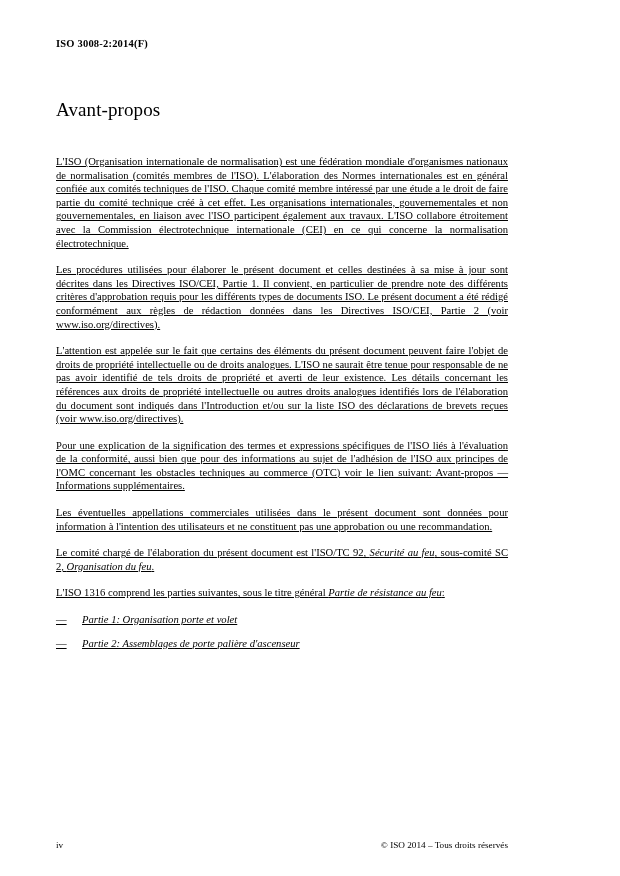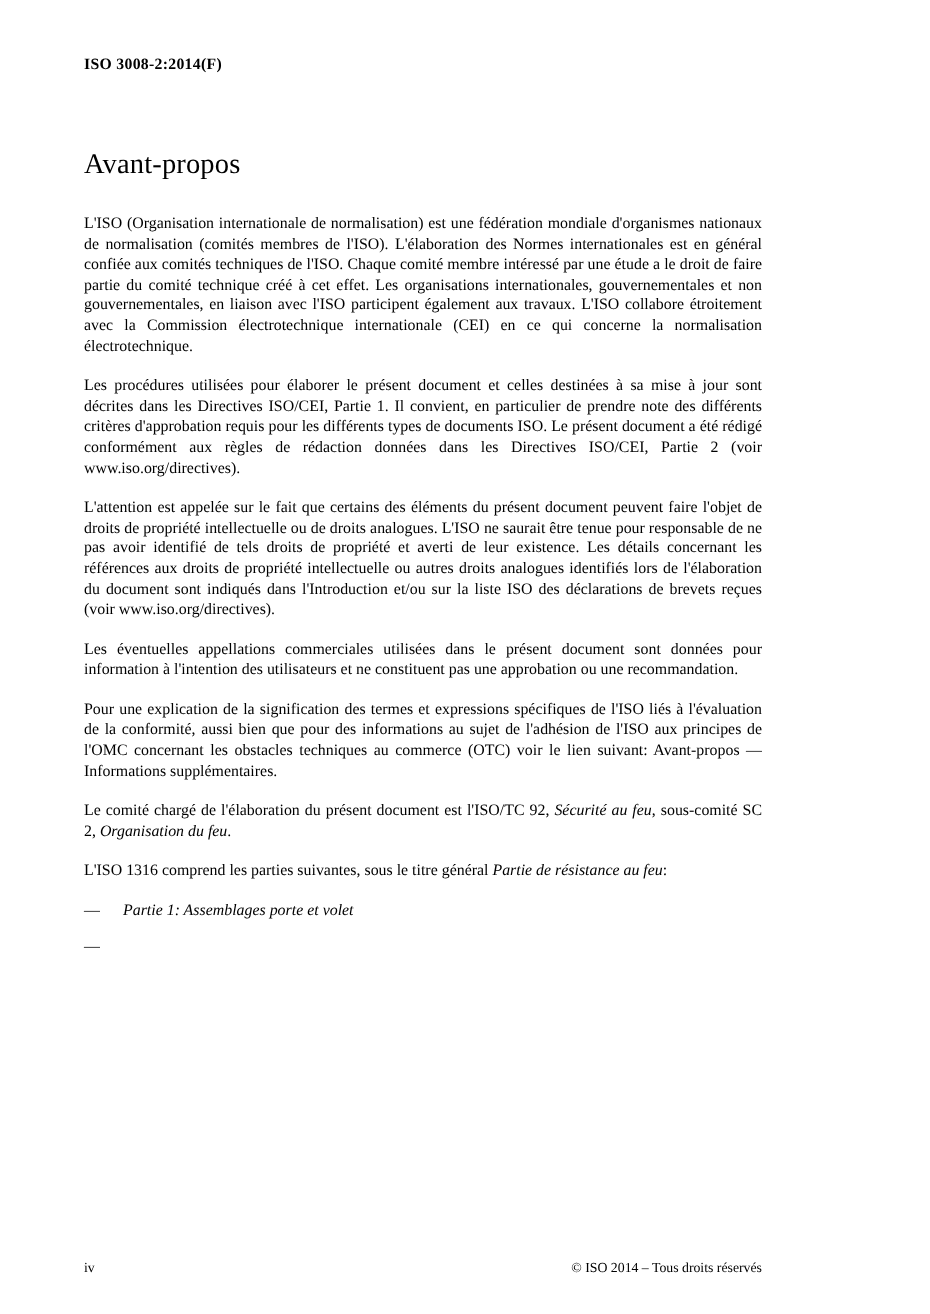--- a/index.html
+++ b/index.html
@@ -30,21 +30,22 @@
   }
   .title {
     font-family: "Liberation Serif", serif;
     font-weight: normal;
     font-size: 19px;
     margin-top: 50px;
     margin-bottom: 0;
     letter-spacing: 0.1px;
   }
   .body-block {
-    margin-top: 22px;
+    margin-top: 34px;
+    text-decoration: underline;
   }
   p.para {
     font-size: 10.6px;
     line-height: 13.6px;
     text-align: justify;
     margin: 0 0 13px 0;
     hyphens: none;
   }
   .list {
     margin: 0;
@@ -89,34 +90,35 @@
 
   <div class="header-id">ISO 3008-2:2014(F)</div>
 
   <h1 class="title">Avant-propos</h1>
 
   <div class="body-block">
 
     <p class="para">L'ISO (Organisation internationale de normalisation) est une fédération mondiale d'organismes nationaux de normalisation (comités membres de l'ISO). L'élaboration des Normes internationales est en général confiée aux comités techniques de l'ISO. Chaque comité membre intéressé par une étude a le droit de faire partie du comité technique créé à cet effet. Les organisations internationales, gouvernementales et non gouvernementales, en liaison avec l'ISO participent également aux travaux. L'ISO collabore étroitement avec la Commission électrotechnique internationale (CEI) en ce qui concerne la normalisation électrotechnique.</p>
     <p class="para">Les procédures utilisées pour élaborer le présent document et celles destinées à sa mise à jour sont décrites dans les Directives ISO/CEI, Partie 1. Il convient, en particulier de prendre note des différents critères d'approbation requis pour les différents types de documents ISO. Le présent document a été rédigé conformément aux règles de rédaction données dans les Directives ISO/CEI, Partie 2 (voir www.iso.org/directives).</p>
     <p class="para">L'attention est appelée sur le fait que certains des éléments du présent document peuvent faire l'objet de droits de propriété intellectuelle ou de droits analogues. L'ISO ne saurait être tenue pour responsable de ne pas avoir identifié de tels droits de propriété et averti de leur existence. Les détails concernant les références aux droits de propriété intellectuelle ou autres droits analogues identifiés lors de l'élaboration du document sont indiqués dans l'Introduction et/ou sur la liste ISO des déclarations de brevets reçues (voir www.iso.org/directives).</p>
+    <p class="para">Pour une explication de la signification des termes et expressions spécifiques de l'ISO liés à l'évaluation de la conformité, aussi bien que pour des informations au sujet de l'adhésion de l'ISO aux principes de l'OMC concernant les obstacles techniques au commerce (OTC) voir le lien suivant: Avant-propos — Informations supplémentaires.</p>
     <p class="para">Les éventuelles appellations commerciales utilisées dans le présent document sont données pour information à l'intention des utilisateurs et ne constituent pas une approbation ou une recommandation.</p>
-    <p class="para">Pour une explication de la signification des termes et expressions spécifiques de l'ISO liés à l'évaluation de la conformité, aussi bien que pour des informations au sujet de l'adhésion de l'ISO aux principes de l'OMC concernant les obstacles techniques au commerce (OTC) voir le lien suivant: Avant-propos — Informations supplémentaires.</p>
 
     <p class="para"><span>Le comité chargé de l'élaboration du présent document est l'ISO/TC 92, </span><span class="ital">Sécurité au feu</span><span>, sous-comité SC 2, </span><span class="ital">Organisation du feu</span><span>.</span></p>
 
     <p class="para"><span>L'ISO 1316 comprend les parties suivantes, sous le titre général </span><span class="ital">Partie de résistance au feu</span><span>:</span></p>
 
     <ul class="list">
       <li>
         <span class="dash">—</span>
-        <span class="ital">Partie 1: Assemblages porte et volet</span>
+        <span class="ital">Partie 1: Organisation porte et volet</span>
       </li>
       <li>
         <span class="dash">—</span>
+        <span class="ital">Partie 2: Assemblages de porte palière d'ascenseur</span>
       </li>
     </ul>
 
   </div>
 
   <div class="footer">
     <div class="footer-left">iv</div>
     <div class="footer-right">© ISO 2014 – Tous droits réservés</div>
   </div>
 

